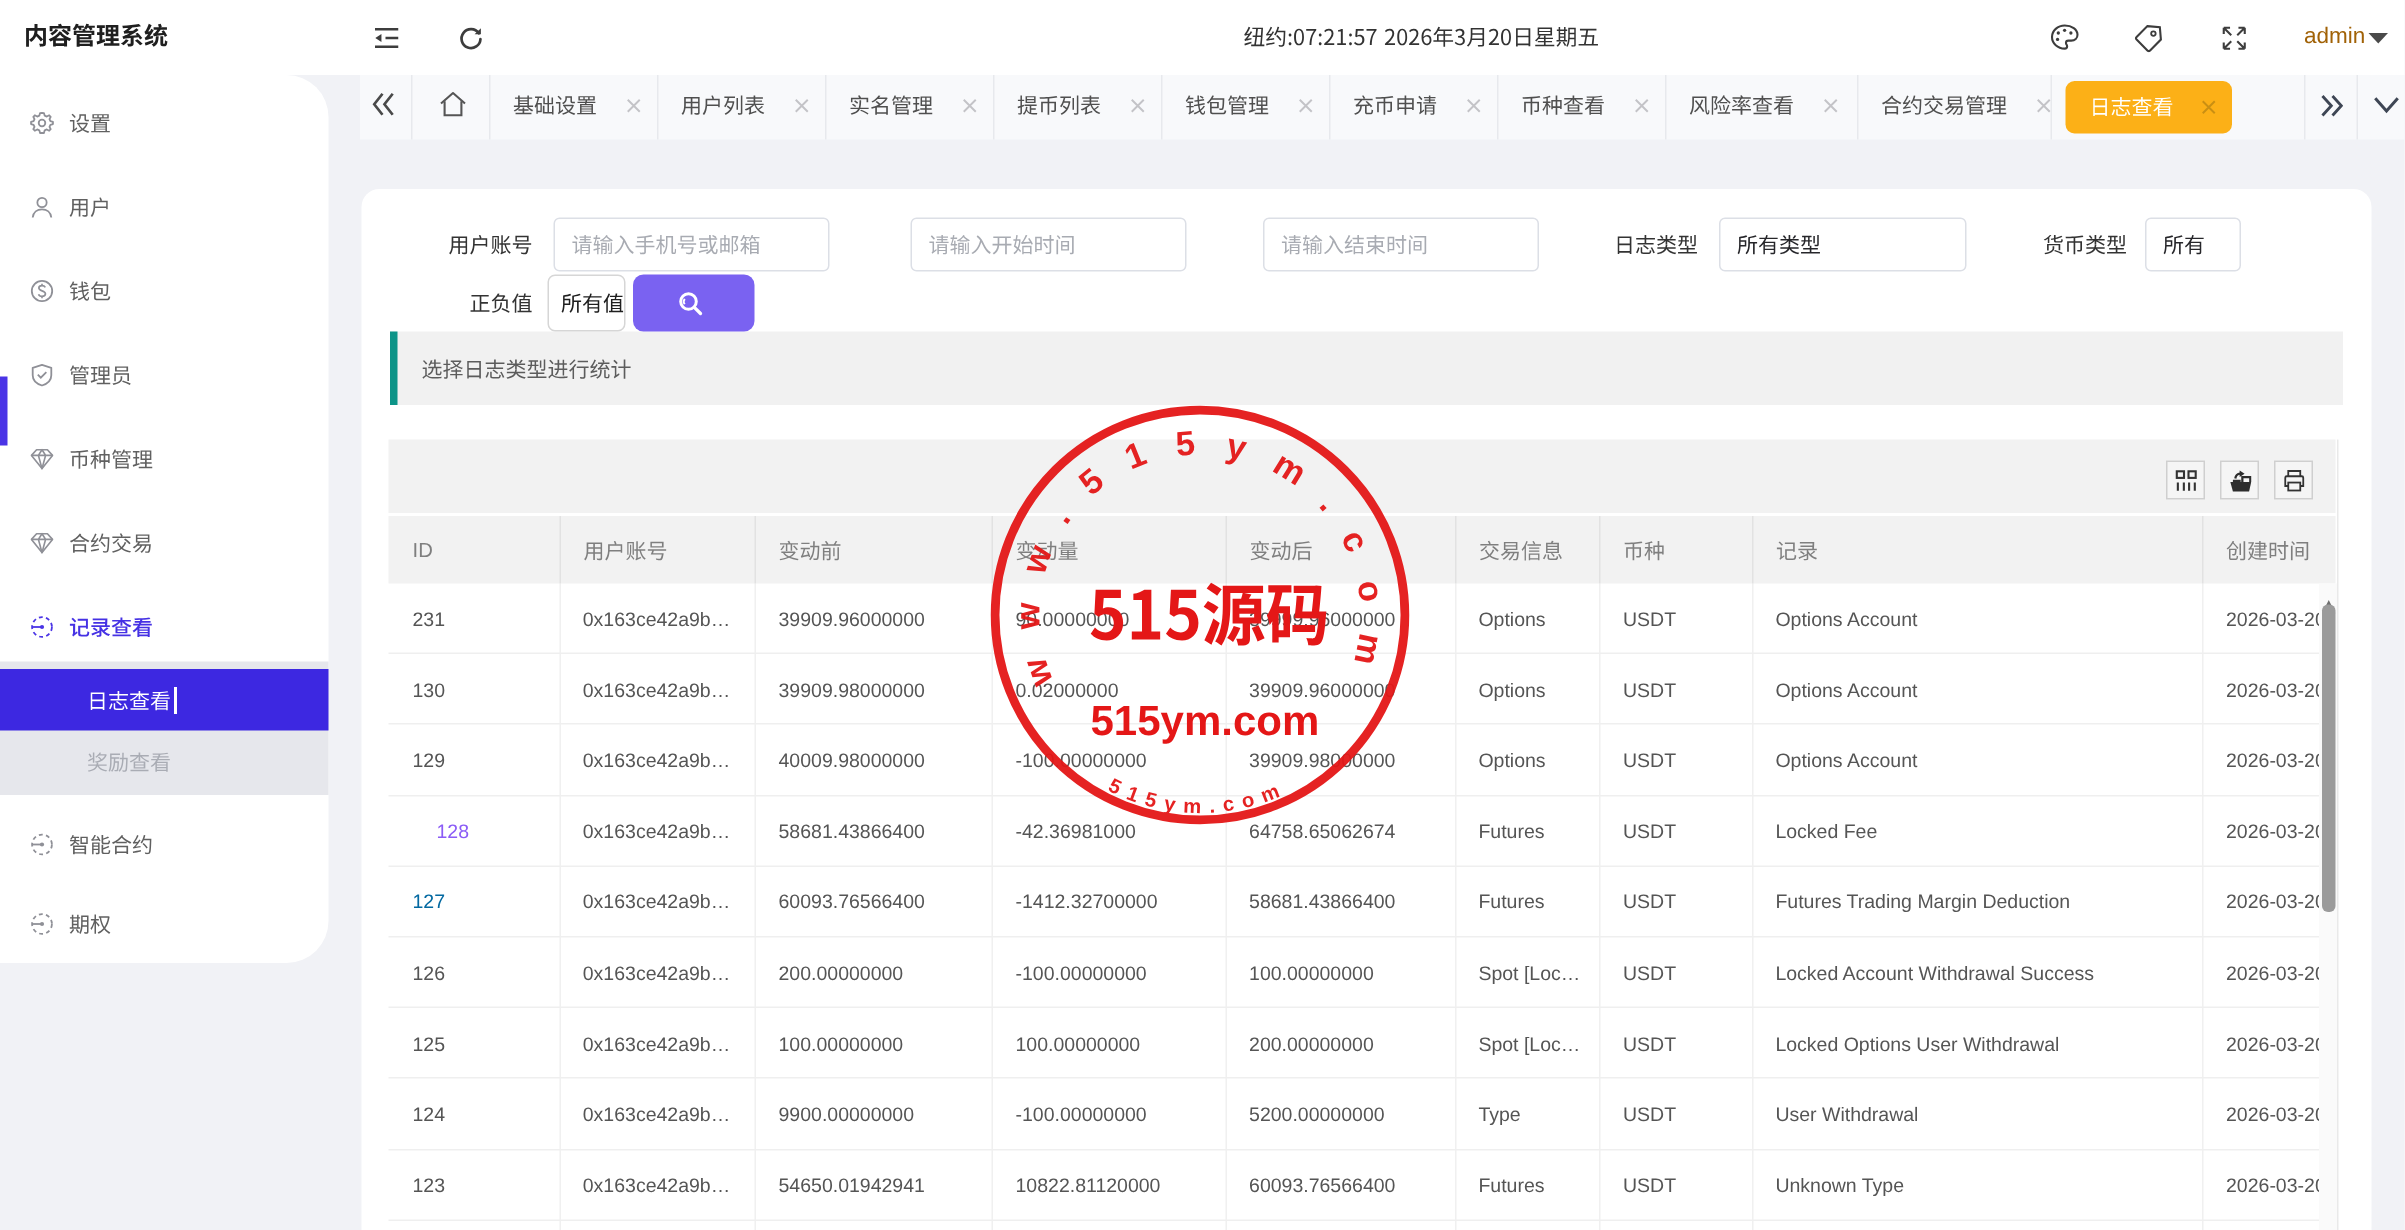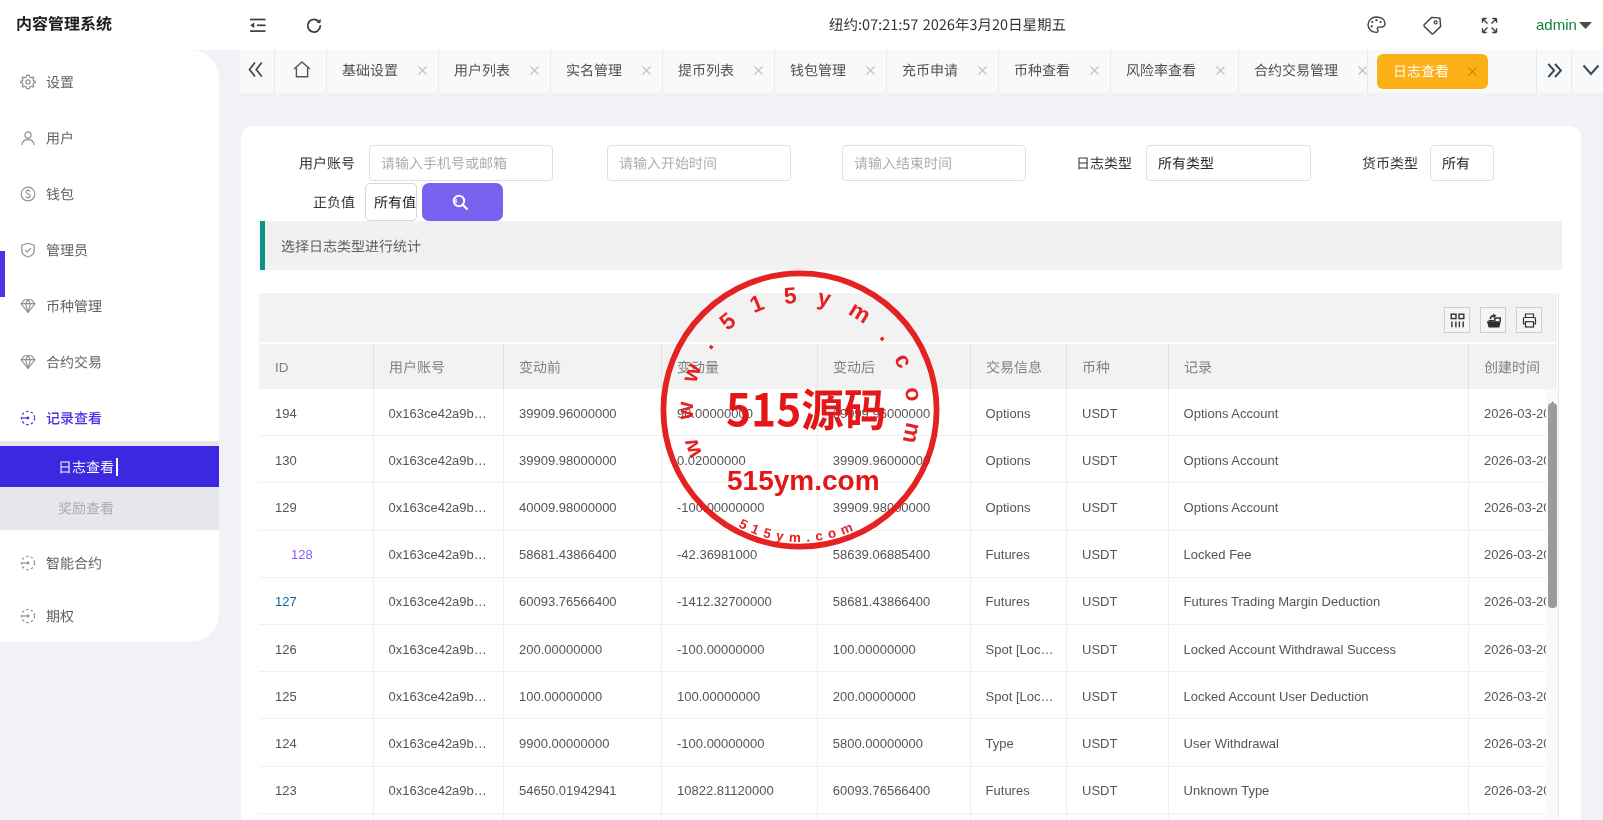--- a/index.html
+++ b/index.html
@@ -67,21 +67,21 @@
 <circle cx="12.6" cy="6.4" r="1.5" fill="none" stroke="#3d3d3d" stroke-width="1.2"></circle>
   </svg>
 <svg class="abs" style="left:1481px;top:17px;z-index:3" width="17" height="17" viewBox="0 0 17 17">
 <g stroke="#3d3d3d" stroke-width="1.4" fill="none">
 <path d="M10.5 6.5L15.5 1.5M15.5 1.5H11.3M15.5 1.5V5.7"></path>
 <path d="M6.5 10.5L1.5 15.5M1.5 15.5H5.7M1.5 15.5V11.3"></path>
 <path d="M10.5 10.5L15.5 15.5M15.5 15.5V11.3M15.5 15.5H11.3"></path>
 <path d="M6.5 6.5L1.5 1.5M1.5 1.5H5.7M1.5 1.5V5.7"></path>
     </g>
   </svg>
-<div style="position:absolute;left:1536px;top:24px;transform:translateY(-50%);font:400 15px 'Liberation Sans',sans-serif;color:#15803d;white-space:pre;z-index:5">admin</div>
+<div style="position:absolute;left:1536px;top:24px;transform:translateY(-50%);font:400 15px 'Liberation Sans',sans-serif;color:#a16207;white-space:pre;z-index:5">admin</div>
 <svg class="abs" style="left:1578px;top:20.5px;z-index:3" width="15" height="9">
     <path d="M1 1L7.5 8L14 1Z" fill="#4a4a4a"></path>
   </svg>
 <div class="abs" style="left:240px;top:50px;width:1363px;height:43px;background:#f8f9fb;z-index:2"></div>
 <div class="abs" style="left:274px;top:50px;width:1px;height:43px;background:#e7e9ed;z-index:3"></div>
 <div class="abs" style="left:326px;top:50px;width:1px;height:43px;background:#e7e9ed;z-index:3"></div>
 <div class="abs" style="left:438px;top:50px;width:1px;height:43px;background:#e7e9ed;z-index:3"></div>
 <div class="abs" style="left:550px;top:50px;width:1px;height:43px;background:#e7e9ed;z-index:3"></div>
 <div class="abs" style="left:662px;top:50px;width:1px;height:43px;background:#e7e9ed;z-index:3"></div>
 <div class="abs" style="left:774px;top:50px;width:1px;height:43px;background:#e7e9ed;z-index:3"></div>
@@ -578,21 +578,21 @@
   </svg>
 <div class="abs" style="left:372.5px;top:389px;width:1px;height:431px;background:#f0f0f0;z-index:3"></div>
 <div class="abs" style="left:503px;top:389px;width:1px;height:431px;background:#f0f0f0;z-index:3"></div>
 <div class="abs" style="left:661px;top:389px;width:1px;height:431px;background:#f0f0f0;z-index:3"></div>
 <div class="abs" style="left:816.7px;top:389px;width:1px;height:431px;background:#f0f0f0;z-index:3"></div>
 <div class="abs" style="left:969.6px;top:389px;width:1px;height:431px;background:#f0f0f0;z-index:3"></div>
 <div class="abs" style="left:1066px;top:389px;width:1px;height:431px;background:#f0f0f0;z-index:3"></div>
 <div class="abs" style="left:1167.6px;top:389px;width:1px;height:431px;background:#f0f0f0;z-index:3"></div>
 <div class="abs" style="left:1468px;top:389px;width:1px;height:431px;background:#f0f0f0;z-index:3"></div>
 <div class="abs" style="left:259px;top:435.2px;width:1298px;height:1px;background:#efefef;z-index:3"></div>
-<div style="position:absolute;left:275px;top:412.6px;transform:translateY(-50%);font:400 13px 'Liberation Sans',sans-serif;color:#555555;white-space:pre;z-index:4">194</div>
+<div style="position:absolute;left:275px;top:412.6px;transform:translateY(-50%);font:400 13px 'Liberation Sans',sans-serif;color:#555555;white-space:pre;z-index:4">231</div>
 <div style="position:absolute;left:388.5px;top:412.6px;transform:translateY(-50%);font:400 13px 'Liberation Sans',sans-serif;color:#555555;white-space:pre;z-index:4">0x163ce42a9b…</div>
 <div style="position:absolute;left:519px;top:412.6px;transform:translateY(-50%);font:400 13px 'Liberation Sans',sans-serif;color:#555555;white-space:pre;z-index:4">39909.96000000</div>
 <div style="position:absolute;left:677px;top:412.6px;transform:translateY(-50%);font:400 13px 'Liberation Sans',sans-serif;color:#555555;white-space:pre;z-index:4">90.00000000</div>
 <div style="position:absolute;left:832.7px;top:412.6px;transform:translateY(-50%);font:400 13px 'Liberation Sans',sans-serif;color:#555555;white-space:pre;z-index:4">39999.96000000</div>
 <div style="position:absolute;left:985.6px;top:412.6px;transform:translateY(-50%);font:400 13px 'Liberation Sans',sans-serif;color:#555555;white-space:pre;z-index:4">Options</div>
 <div style="position:absolute;left:1082px;top:412.6px;transform:translateY(-50%);font:400 13px 'Liberation Sans',sans-serif;color:#555555;white-space:pre;z-index:4">USDT</div>
 <div style="position:absolute;left:1183.6px;top:412.6px;transform:translateY(-50%);font:400 13px 'Liberation Sans',sans-serif;color:#555555;white-space:pre;z-index:4">Options Account</div>
 <div style="position:absolute;left:1484px;top:412.6px;transform:translateY(-50%);font:400 13px 'Liberation Sans',sans-serif;color:#555555;white-space:pre;z-index:4">2026-03-20</div>
 <div class="abs" style="left:259px;top:482.4px;width:1298px;height:1px;background:#efefef;z-index:3"></div>
 <div style="position:absolute;left:275px;top:459.8px;transform:translateY(-50%);font:400 13px 'Liberation Sans',sans-serif;color:#555555;white-space:pre;z-index:4">130</div>
@@ -612,21 +612,21 @@
 <div style="position:absolute;left:832.7px;top:507px;transform:translateY(-50%);font:400 13px 'Liberation Sans',sans-serif;color:#555555;white-space:pre;z-index:4">39909.98000000</div>
 <div style="position:absolute;left:985.6px;top:507px;transform:translateY(-50%);font:400 13px 'Liberation Sans',sans-serif;color:#555555;white-space:pre;z-index:4">Options</div>
 <div style="position:absolute;left:1082px;top:507px;transform:translateY(-50%);font:400 13px 'Liberation Sans',sans-serif;color:#555555;white-space:pre;z-index:4">USDT</div>
 <div style="position:absolute;left:1183.6px;top:507px;transform:translateY(-50%);font:400 13px 'Liberation Sans',sans-serif;color:#555555;white-space:pre;z-index:4">Options Account</div>
 <div style="position:absolute;left:1484px;top:507px;transform:translateY(-50%);font:400 13px 'Liberation Sans',sans-serif;color:#555555;white-space:pre;z-index:4">2026-03-20</div>
 <div class="abs" style="left:259px;top:576.8px;width:1298px;height:1px;background:#efefef;z-index:3"></div>
 <div style="position:absolute;left:291px;top:554.2px;transform:translateY(-50%);font:400 13px 'Liberation Sans',sans-serif;color:#8b5cf6;white-space:pre;z-index:4">128</div>
 <div style="position:absolute;left:388.5px;top:554.2px;transform:translateY(-50%);font:400 13px 'Liberation Sans',sans-serif;color:#555555;white-space:pre;z-index:4">0x163ce42a9b…</div>
 <div style="position:absolute;left:519px;top:554.2px;transform:translateY(-50%);font:400 13px 'Liberation Sans',sans-serif;color:#555555;white-space:pre;z-index:4">58681.43866400</div>
 <div style="position:absolute;left:677px;top:554.2px;transform:translateY(-50%);font:400 13px 'Liberation Sans',sans-serif;color:#555555;white-space:pre;z-index:4">-42.36981000</div>
-<div style="position:absolute;left:832.7px;top:554.2px;transform:translateY(-50%);font:400 13px 'Liberation Sans',sans-serif;color:#555555;white-space:pre;z-index:4">58639.06885400</div>
+<div style="position:absolute;left:832.7px;top:554.2px;transform:translateY(-50%);font:400 13px 'Liberation Sans',sans-serif;color:#555555;white-space:pre;z-index:4">64758.65062674</div>
 <div style="position:absolute;left:985.6px;top:554.2px;transform:translateY(-50%);font:400 13px 'Liberation Sans',sans-serif;color:#555555;white-space:pre;z-index:4">Futures</div>
 <div style="position:absolute;left:1082px;top:554.2px;transform:translateY(-50%);font:400 13px 'Liberation Sans',sans-serif;color:#555555;white-space:pre;z-index:4">USDT</div>
 <div style="position:absolute;left:1183.6px;top:554.2px;transform:translateY(-50%);font:400 13px 'Liberation Sans',sans-serif;color:#555555;white-space:pre;z-index:4">Locked Fee</div>
 <div style="position:absolute;left:1484px;top:554.2px;transform:translateY(-50%);font:400 13px 'Liberation Sans',sans-serif;color:#555555;white-space:pre;z-index:4">2026-03-20</div>
 <div class="abs" style="left:259px;top:624px;width:1298px;height:1px;background:#efefef;z-index:3"></div>
 <div style="position:absolute;left:275px;top:601.4px;transform:translateY(-50%);font:400 13px 'Liberation Sans',sans-serif;color:#0369a1;white-space:pre;z-index:4">127</div>
 <div style="position:absolute;left:388.5px;top:601.4px;transform:translateY(-50%);font:400 13px 'Liberation Sans',sans-serif;color:#555555;white-space:pre;z-index:4">0x163ce42a9b…</div>
 <div style="position:absolute;left:519px;top:601.4px;transform:translateY(-50%);font:400 13px 'Liberation Sans',sans-serif;color:#555555;white-space:pre;z-index:4">60093.76566400</div>
 <div style="position:absolute;left:677px;top:601.4px;transform:translateY(-50%);font:400 13px 'Liberation Sans',sans-serif;color:#555555;white-space:pre;z-index:4">-1412.32700000</div>
 <div style="position:absolute;left:832.7px;top:601.4px;transform:translateY(-50%);font:400 13px 'Liberation Sans',sans-serif;color:#555555;white-space:pre;z-index:4">58681.43866400</div>
@@ -645,28 +645,28 @@
 <div style="position:absolute;left:1183.6px;top:648.6px;transform:translateY(-50%);font:400 13px 'Liberation Sans',sans-serif;color:#555555;white-space:pre;z-index:4">Locked Account Withdrawal Success</div>
 <div style="position:absolute;left:1484px;top:648.6px;transform:translateY(-50%);font:400 13px 'Liberation Sans',sans-serif;color:#555555;white-space:pre;z-index:4">2026-03-20</div>
 <div class="abs" style="left:259px;top:718.4px;width:1298px;height:1px;background:#efefef;z-index:3"></div>
 <div style="position:absolute;left:275px;top:695.8px;transform:translateY(-50%);font:400 13px 'Liberation Sans',sans-serif;color:#555555;white-space:pre;z-index:4">125</div>
 <div style="position:absolute;left:388.5px;top:695.8px;transform:translateY(-50%);font:400 13px 'Liberation Sans',sans-serif;color:#555555;white-space:pre;z-index:4">0x163ce42a9b…</div>
 <div style="position:absolute;left:519px;top:695.8px;transform:translateY(-50%);font:400 13px 'Liberation Sans',sans-serif;color:#555555;white-space:pre;z-index:4">100.00000000</div>
 <div style="position:absolute;left:677px;top:695.8px;transform:translateY(-50%);font:400 13px 'Liberation Sans',sans-serif;color:#555555;white-space:pre;z-index:4">100.00000000</div>
 <div style="position:absolute;left:832.7px;top:695.8px;transform:translateY(-50%);font:400 13px 'Liberation Sans',sans-serif;color:#555555;white-space:pre;z-index:4">200.00000000</div>
 <div style="position:absolute;left:985.6px;top:695.8px;transform:translateY(-50%);font:400 13px 'Liberation Sans',sans-serif;color:#555555;white-space:pre;z-index:4">Spot [Loc…</div>
 <div style="position:absolute;left:1082px;top:695.8px;transform:translateY(-50%);font:400 13px 'Liberation Sans',sans-serif;color:#555555;white-space:pre;z-index:4">USDT</div>
-<div style="position:absolute;left:1183.6px;top:695.8px;transform:translateY(-50%);font:400 13px 'Liberation Sans',sans-serif;color:#555555;white-space:pre;z-index:4">Locked Account User Deduction</div>
+<div style="position:absolute;left:1183.6px;top:695.8px;transform:translateY(-50%);font:400 13px 'Liberation Sans',sans-serif;color:#555555;white-space:pre;z-index:4">Locked Options User Withdrawal</div>
 <div style="position:absolute;left:1484px;top:695.8px;transform:translateY(-50%);font:400 13px 'Liberation Sans',sans-serif;color:#555555;white-space:pre;z-index:4">2026-03-20</div>
 <div class="abs" style="left:259px;top:765.6px;width:1298px;height:1px;background:#efefef;z-index:3"></div>
 <div style="position:absolute;left:275px;top:743px;transform:translateY(-50%);font:400 13px 'Liberation Sans',sans-serif;color:#555555;white-space:pre;z-index:4">124</div>
 <div style="position:absolute;left:388.5px;top:743px;transform:translateY(-50%);font:400 13px 'Liberation Sans',sans-serif;color:#555555;white-space:pre;z-index:4">0x163ce42a9b…</div>
 <div style="position:absolute;left:519px;top:743px;transform:translateY(-50%);font:400 13px 'Liberation Sans',sans-serif;color:#555555;white-space:pre;z-index:4">9900.00000000</div>
 <div style="position:absolute;left:677px;top:743px;transform:translateY(-50%);font:400 13px 'Liberation Sans',sans-serif;color:#555555;white-space:pre;z-index:4">-100.00000000</div>
-<div style="position:absolute;left:832.7px;top:743px;transform:translateY(-50%);font:400 13px 'Liberation Sans',sans-serif;color:#555555;white-space:pre;z-index:4">5800.00000000</div>
+<div style="position:absolute;left:832.7px;top:743px;transform:translateY(-50%);font:400 13px 'Liberation Sans',sans-serif;color:#555555;white-space:pre;z-index:4">5200.00000000</div>
 <div style="position:absolute;left:985.6px;top:743px;transform:translateY(-50%);font:400 13px 'Liberation Sans',sans-serif;color:#555555;white-space:pre;z-index:4">Type</div>
 <div style="position:absolute;left:1082px;top:743px;transform:translateY(-50%);font:400 13px 'Liberation Sans',sans-serif;color:#555555;white-space:pre;z-index:4">USDT</div>
 <div style="position:absolute;left:1183.6px;top:743px;transform:translateY(-50%);font:400 13px 'Liberation Sans',sans-serif;color:#555555;white-space:pre;z-index:4">User Withdrawal</div>
 <div style="position:absolute;left:1484px;top:743px;transform:translateY(-50%);font:400 13px 'Liberation Sans',sans-serif;color:#555555;white-space:pre;z-index:4">2026-03-20</div>
 <div class="abs" style="left:259px;top:812.8px;width:1298px;height:1px;background:#efefef;z-index:3"></div>
 <div style="position:absolute;left:275px;top:790.2px;transform:translateY(-50%);font:400 13px 'Liberation Sans',sans-serif;color:#555555;white-space:pre;z-index:4">123</div>
 <div style="position:absolute;left:388.5px;top:790.2px;transform:translateY(-50%);font:400 13px 'Liberation Sans',sans-serif;color:#555555;white-space:pre;z-index:4">0x163ce42a9b…</div>
 <div style="position:absolute;left:519px;top:790.2px;transform:translateY(-50%);font:400 13px 'Liberation Sans',sans-serif;color:#555555;white-space:pre;z-index:4">54650.01942941</div>
 <div style="position:absolute;left:677px;top:790.2px;transform:translateY(-50%);font:400 13px 'Liberation Sans',sans-serif;color:#555555;white-space:pre;z-index:4">10822.81120000</div>
 <div style="position:absolute;left:832.7px;top:790.2px;transform:translateY(-50%);font:400 13px 'Liberation Sans',sans-serif;color:#555555;white-space:pre;z-index:4">60093.76566400</div>

